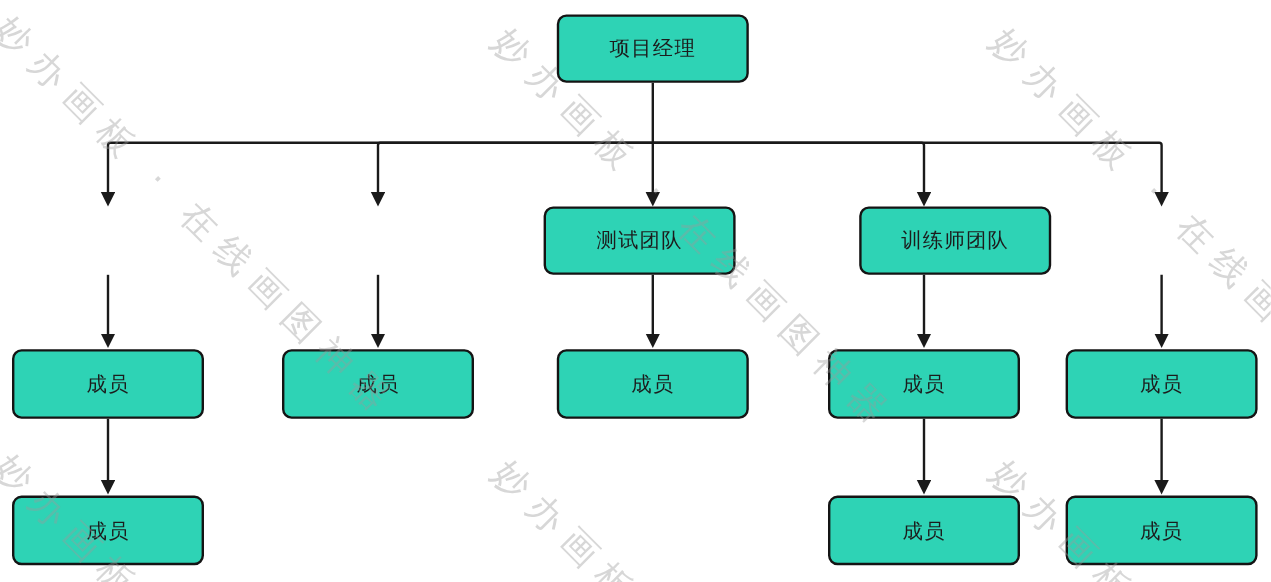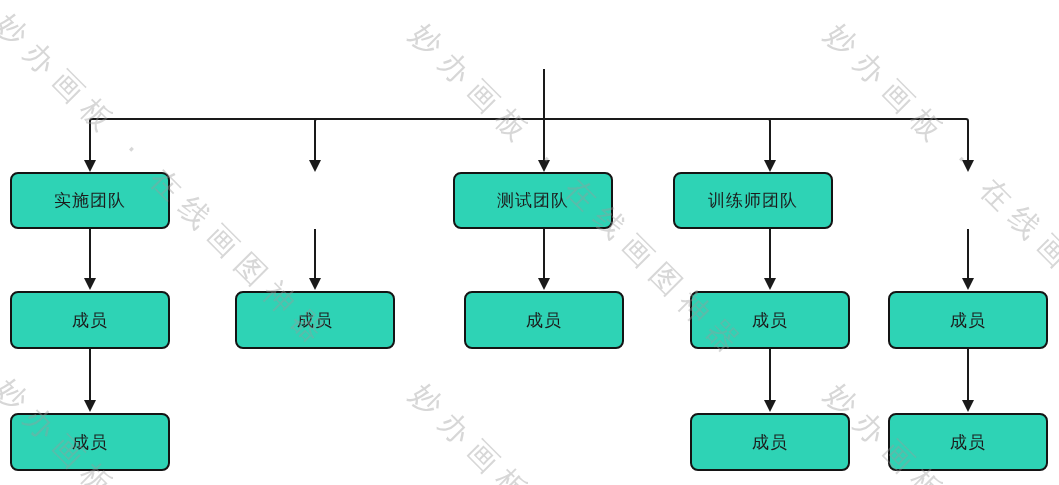--- a/index.html
+++ b/index.html
@@ -75,24 +75,24 @@
     <path class="link" d="M315 229 V279" marker-end="url(#ah)"></path>
     <path class="link" d="M544 229 V279" marker-end="url(#ah)"></path>
     <path class="link" d="M770 229 V279" marker-end="url(#ah)"></path>
     <path class="link" d="M968 229 V279" marker-end="url(#ah)"></path>
 
     <path class="link" d="M90 349 V401" marker-end="url(#ah)"></path>
     <path class="link" d="M770 349 V401" marker-end="url(#ah)"></path>
     <path class="link" d="M968 349 V401" marker-end="url(#ah)"></path>
   </svg>
 
+  <div class="node" style="left:464px;top:12px;width:160px;height:57px">项目经理</div>
 
-  <div class="node" style="left:10px;top:172px;width:160px;height:57px">实施团队</div>
   <div class="node" style="left:453px;top:172px;width:160px;height:57px">测试团队</div>
-  <div class="node" style="left:673px;top:172px;width:160px;height:57px">训练师团队</div>
+  <div class="node" style="left:716px;top:172px;width:160px;height:57px">训练师团队</div>
 
   <div class="node" style="left:10px;top:291px;width:160px;height:58px">成员</div>
   <div class="node" style="left:235px;top:291px;width:160px;height:58px">成员</div>
   <div class="node" style="left:464px;top:291px;width:160px;height:58px">成员</div>
   <div class="node" style="left:690px;top:291px;width:160px;height:58px">成员</div>
   <div class="node" style="left:888px;top:291px;width:160px;height:58px">成员</div>
 
   <div class="node" style="left:10px;top:413px;width:160px;height:58px">成员</div>
   <div class="node" style="left:690px;top:413px;width:160px;height:58px">成员</div>
   <div class="node" style="left:888px;top:413px;width:160px;height:58px">成员</div>

